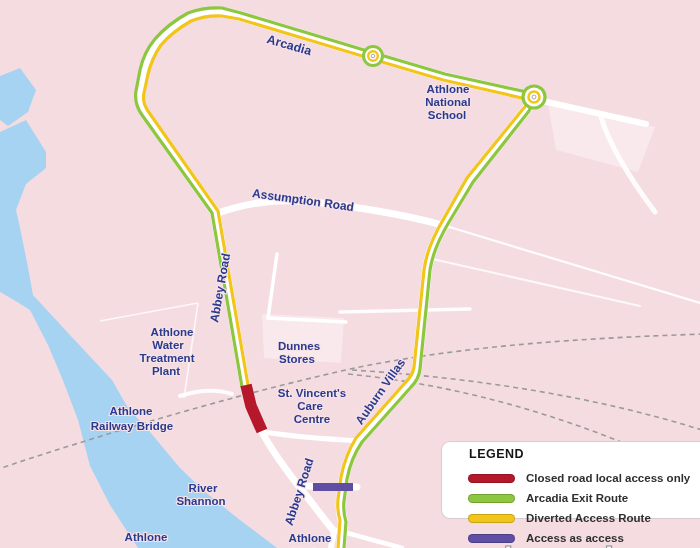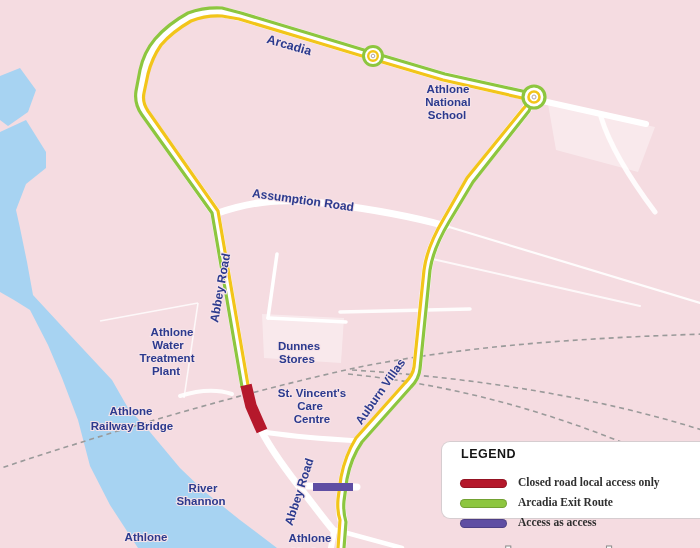--- a/index.html
+++ b/index.html
@@ -4,24 +4,24 @@
 <style>
   html,body{margin:0;padding:0;}
   #stage{position:relative;width:700px;height:548px;overflow:hidden;
          font-family:"Liberation Sans",sans-serif;background:#f5dce1;}
   #map-svg{position:absolute;left:0;top:0;}
   .maplabel{font-family:"Liberation Sans",sans-serif;font-weight:bold;
             text-anchor:middle;paint-order:stroke;stroke:#f6e3e8;stroke-width:2.2px;}
   
   #legend{position:absolute;left:441px;top:441px;width:259px;height:78px;
           background:#ffffff;border:1px solid #d6cdd0;border-right:none;
-          border-radius:9px 0 0 9px;box-sizing:border-box;padding:4px 0 0 18px;z-index:5;}
+          border-radius:9px 0 0 9px;box-sizing:border-box;padding:4px 0 0 26px;z-index:5;}
   #legend-title{font-size:12.5px;font-weight:800;color:#151515;letter-spacing:.5px;
                 margin:1px 0 7px 1px;}
-  .legend-row{display:flex;align-items:flex-end;height:20px;font-family:Liberation Serif, serif;}
+  .legend-row{display:flex;align-items:center;height:20px;}
   .legend-swatch{width:47px;height:9px;border-radius:5px;margin-right:11px;
                  box-shadow:inset 0 0 0 1px rgba(0,0,0,.18);flex:0 0 auto;}
   .legend-label{font-size:11.5px;font-weight:600;color:#2f2f2f;white-space:nowrap;}
   
   #watermark{position:absolute;left:470px;top:505px;z-index:9;
              font-family:Liberation Mono, monospace;font-weight:bold;font-size:37px;
              color:rgba(255,255,255,.96);letter-spacing:-1px;line-height:1;
              -webkit-text-stroke:1px #8f8f8f;
              text-shadow:0 0 1px #9a9a9a;white-space:nowrap;pointer-events:none;margin-top:40px;}
 </style>
@@ -131,19 +131,23 @@
     <div id="legend-title">LEGEND</div>
     <div class="legend-row">
       <span class="legend-swatch" style="background: rgb(181, 24, 43);"></span>
       <span class="legend-label">Closed road local access only</span>
     </div>
     <div class="legend-row">
       <span class="legend-swatch" style="background: rgb(141, 198, 63);"></span>
       <span class="legend-label">Arcadia Exit Route</span>
     </div>
     <div class="legend-row">
+      <span class="legend-swatch" style="background: rgb(242, 197, 26);"></span>
+      <span class="legend-label">Diverted Access Route</span>
+    </div>
+    <div class="legend-row">
       <span class="legend-swatch" style="background: rgb(95, 78, 163);"></span>
       <span class="legend-label">Access as access</span>
     </div>
   </div>
 
   <div id="watermark">Advertiser.ie</div>
 </div>
 
 </body></html>

